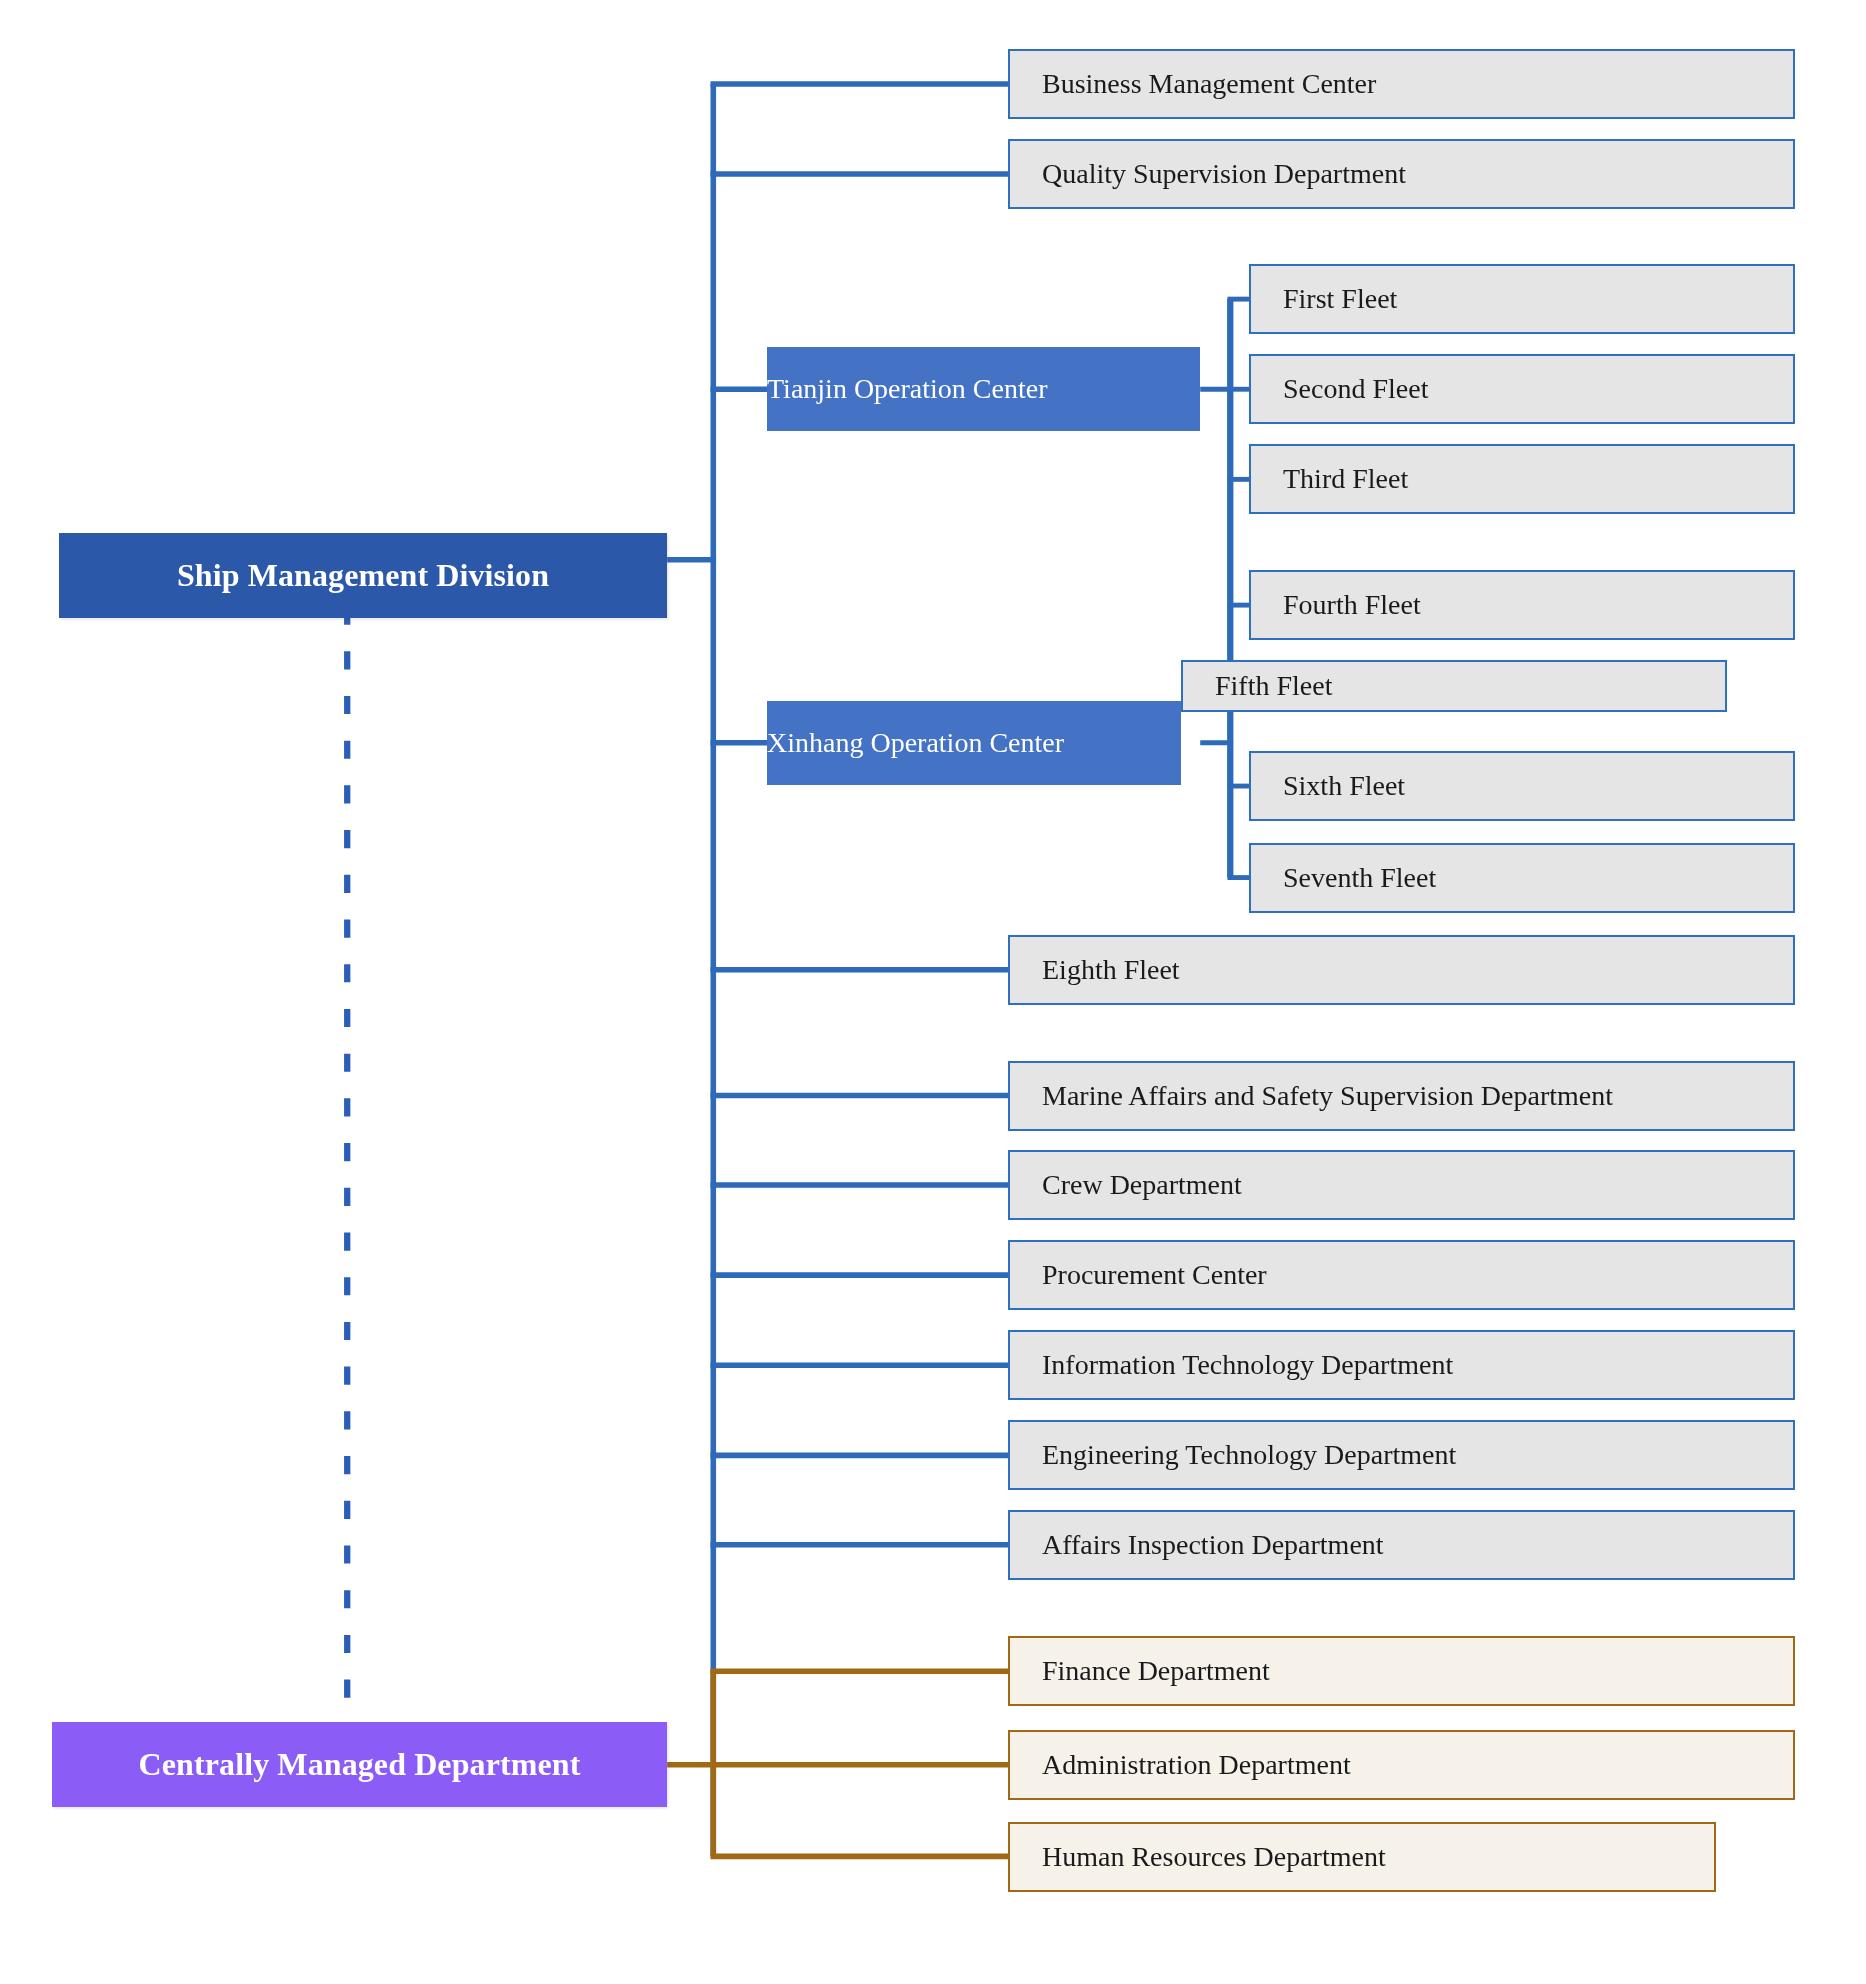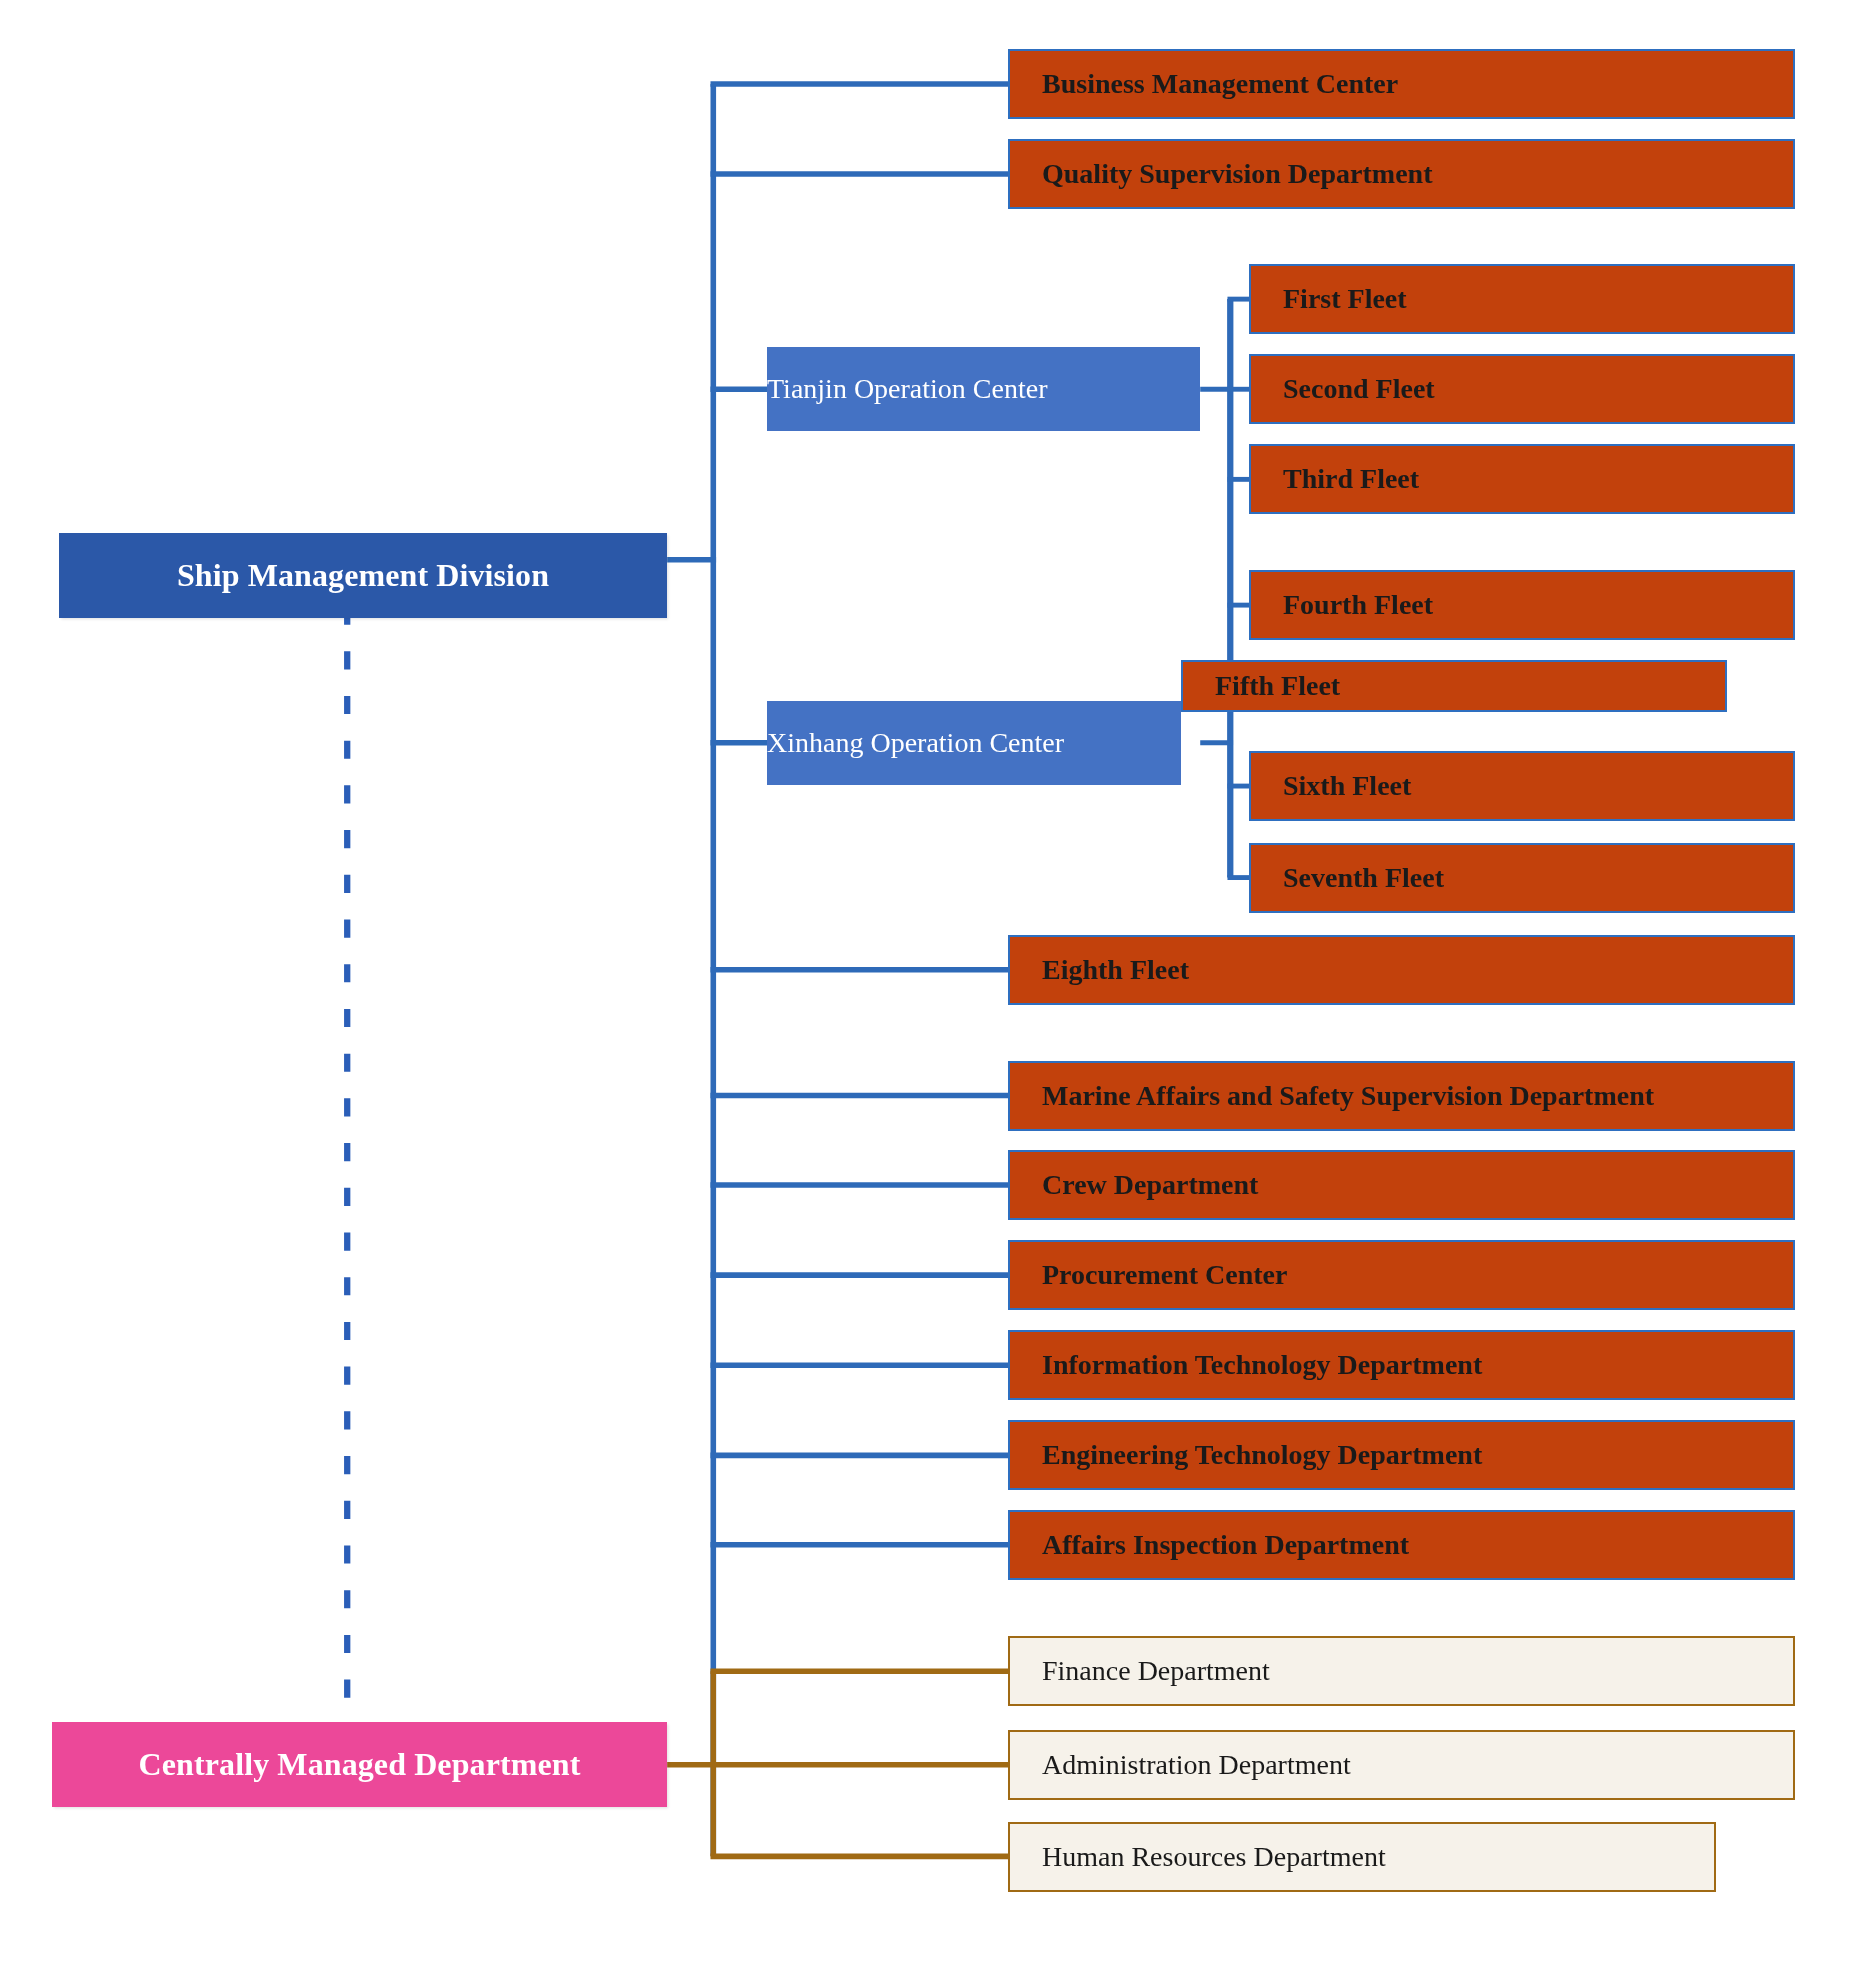--- a/index.html
+++ b/index.html
@@ -32,42 +32,41 @@
   
   .node-root {
     justify-content: center;
     color: #ffffff;
     font-weight: bold;
     font-size: 32px;
     letter-spacing: 0.1px;
     box-shadow: 2.1px 2.1px 2.8px rgba(0,0,0,0.12);
   }
   .node-root-blue { background: #2B58A8; }
-  .node-root-gold { background: #ec4899; }
+  .node-root-gold { background: #8b5cf6; }
 
   
   .node-mid {
     justify-content: flex-start;
     background: #4472C4;
     color: #ffffff;
     font-weight: normal;
     font-size: 28px;
   }
 
   
   .node-leaf {
     justify-content: flex-start;
     padding-left: 32px;
     font-size: 28px;
     color: #1a1a1a;
   }
   .node-leaf-blue {
-    background: #c2410c;
+    background: #e5e5e5;
     border: 2.1px solid #2E6FC0;
-    font-weight: bold;
   }
   .node-leaf-gold {
     background: #F6F2EA;
     border: 2.1px solid #A06A14;
   }
 </style>
 </head>
 <body>
 
 <div id="chart-root">

